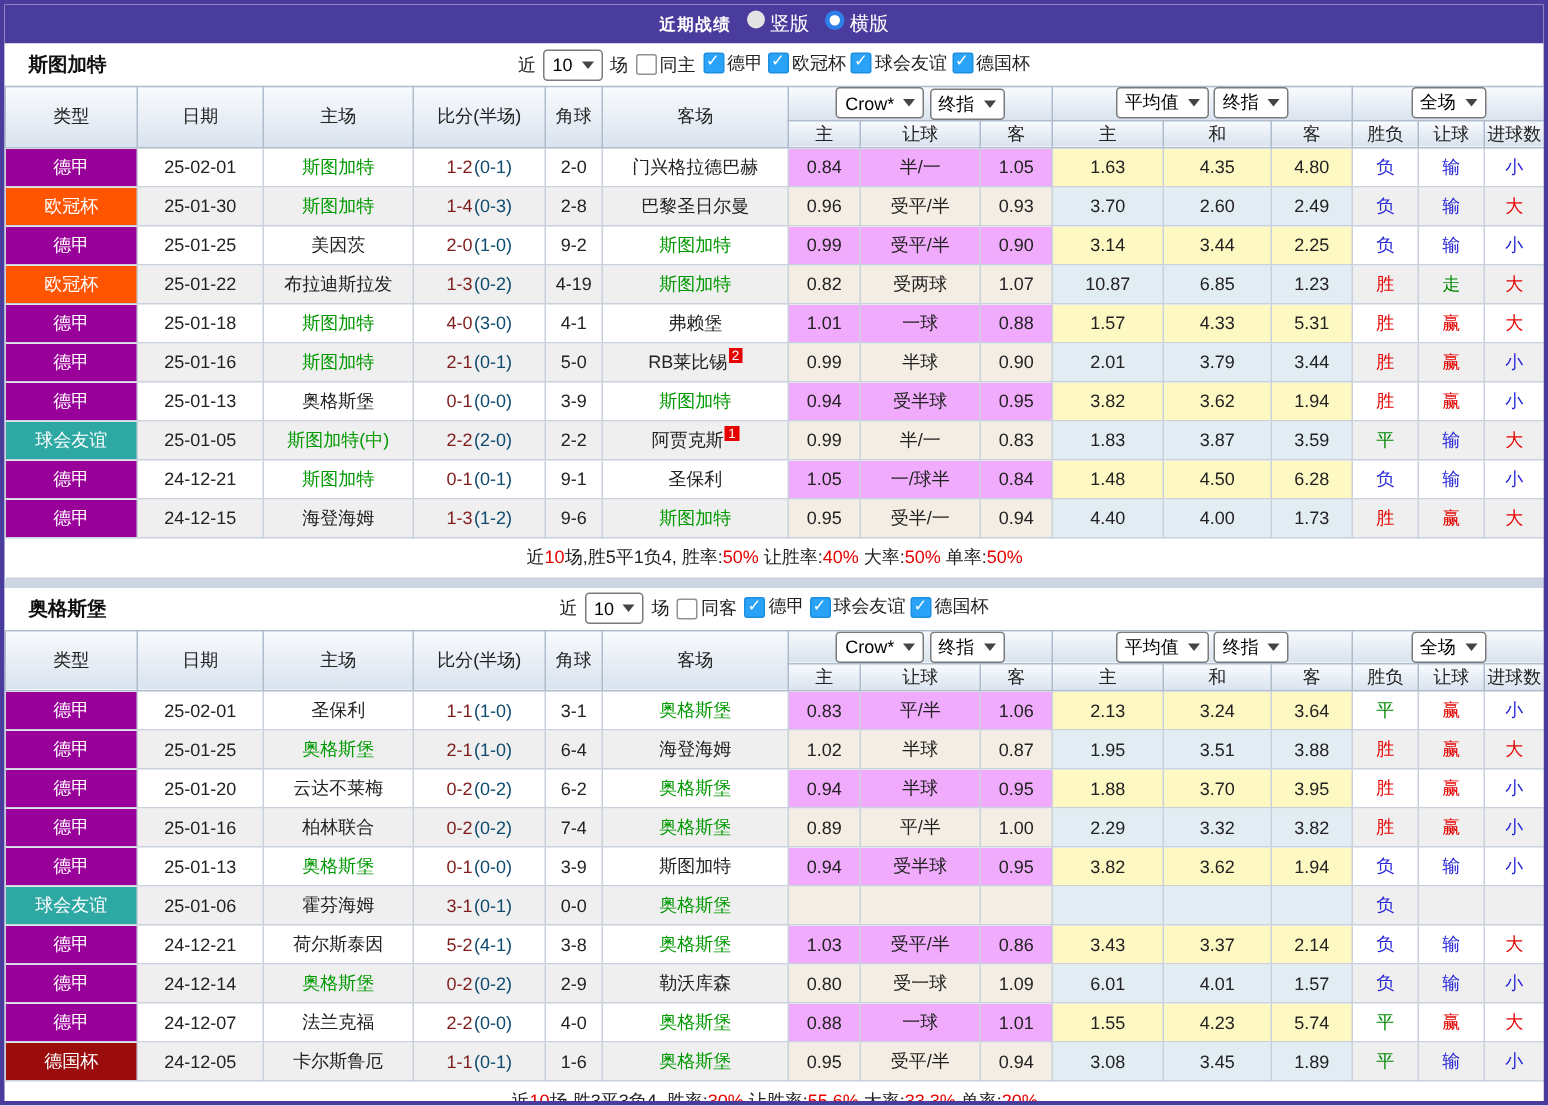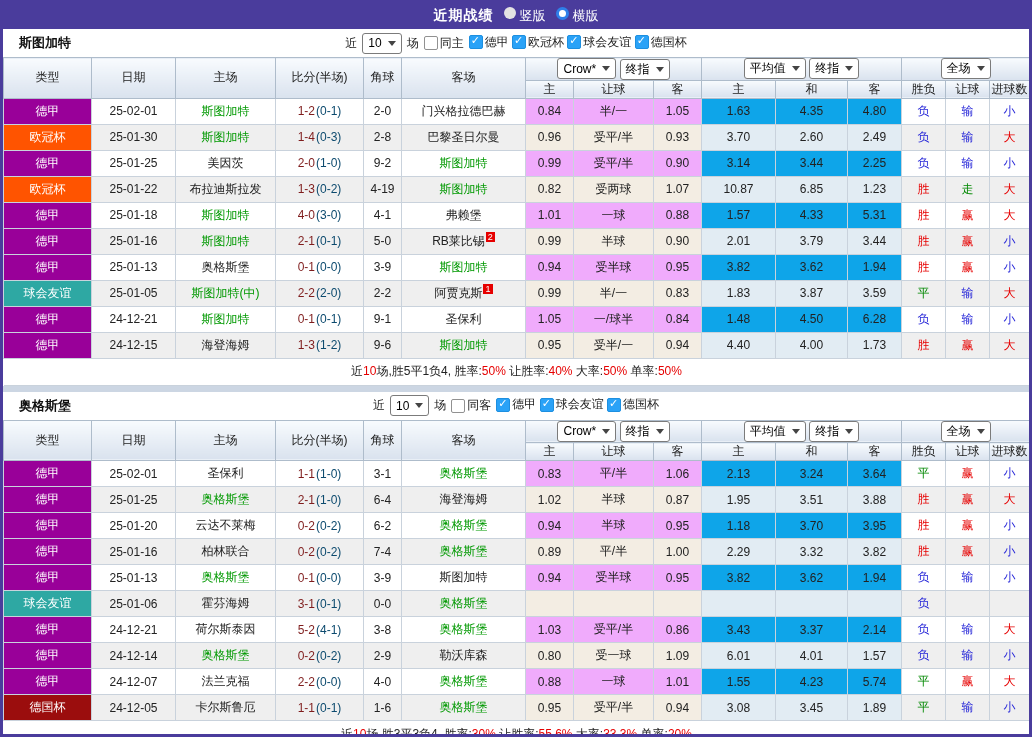--- a/index.html
+++ b/index.html
@@ -2,21 +2,21 @@
 <html><head>
 <meta charset="utf-8">
 <style>
   html,body{margin:0;padding:0;background:#fff;}
   .frame{width:1032px;height:737px;box-sizing:border-box;border:3px solid #4a3c9c;
          font-family:"Liberation Sans","DejaVu Sans",sans-serif;display:flex;flex-direction:column;
          overflow:hidden;background:#fff;}
   
   .titlebar{background:#4a3c9c;color:#fff;height:26px;flex:0 0 26px;display:flex;align-items:center;
             justify-content:center;gap:10px;font-size:13px;}
-  .titlebar .title{font-weight:bold;font-size:14px;letter-spacing:1px;}
+  .titlebar .title{font-weight:bold;font-size:11px;letter-spacing:1px;}
   .rlab{display:inline-flex;gap:4px;cursor:pointer;}
   .radio{display:inline-block;border-radius:50%;}
   .radio.off{width:12px;height:12px;background:#e3e3e3;}
   .radio.on{width:7px;height:7px;background:#fff;border:3px solid #2f7fe9;}
   
   .ctrlrow{height:28px;flex:0 0 28px;display:flex;align-items:center;position:relative;background:#fff;}
   .team{position:absolute;left:16px;font-size:13px;font-weight:bold;color:#111;}
   .filters{display:flex;align-items:center;gap:5px;font-size:12px;color:#222;margin:0 auto;}
   .flt{display:inline-flex;align-items:center;gap:2px;cursor:pointer;}
   .sel{display:inline-flex;align-items:center;gap:6px;border:1px solid #7b7b7b;border-radius:3px;
@@ -31,21 +31,21 @@
   table{border-collapse:collapse;table-layout:fixed;width:100%;font-size:12px;flex:0 0 auto;}
   th,td{border:1px solid #c9d2dc;text-align:center;padding:0;overflow:hidden;white-space:nowrap;}
   thead th{background:linear-gradient(#f8fbfe,#d9e2ee);font-weight:normal;color:#222;border-color:#aebccb;}
   tr.h1 th{height:21px;} tr.h2 th{height:17px;}
   tr.h1 .grp{vertical-align:middle;}
   tbody tr{height:26px;}
   tbody td{color:#222;background:#fff;}
   tr.even td{background:#efefef;}
   td.type{color:#fff;}
   td.asia{background:#f0abfc;} tr.even td.asia{background:#f3ede3;}
-  td.eu{background:#0ea5e9;}  tr.even td.eu{background:#e2ecf3;}
+  td.eu{background:#fef9c3;}  tr.even td.eu{background:#e2ecf3;}
   .hl{color:#009900;}
   .ft{color:#7f1d1d;} .ht{color:#0c4a6e;margin-left:1px;}
   sup.card{background:#e60000;color:#fff;font-size:9px;line-height:11px;padding:0 2px;margin-left:1px;}
   .c-red{color:#e60000;} .c-green{color:#008800;} .c-blue{color:#2626d8;}
   tfoot td{height:26px;font-size:12px;color:#222;border-left:none;border-right:none;background:#fff;}
   .red-txt{color:#e60000;}
   .divider{height:6px;flex:0 0 6px;background:#ccd6e3;}
 </style>
 </head>
 <body>
@@ -494,21 +494,21 @@
   <tr>
     <td class="type" style="background: rgb(153, 0, 153);">德甲</td>
     <td class="date">25-01-20</td>
     <td class="home"><span>云达不莱梅</span></td>
     <td class="score"><span class="ft">0-2</span><span class="ht">(0-2)</span></td>
     <td class="corner">6-2</td>
     <td class="away"><span class="hl">奥格斯堡</span></td>
     <td class="asia o1">0.94</td>
     <td class="asia o2">半球</td>
     <td class="asia o3">0.95</td>
-    <td class="eu e1">1.18</td>
+    <td class="eu e1">1.88</td>
     <td class="eu e2">3.70</td>
     <td class="eu e3">3.95</td>
     <td class="res r1 c-red">胜</td>
     <td class="res r2 c-red">赢</td>
     <td class="res r3 c-blue">小</td>
   </tr>
 
   <tr class="even">
     <td class="type" style="background: rgb(153, 0, 153);">德甲</td>
     <td class="date">25-01-16</td>

